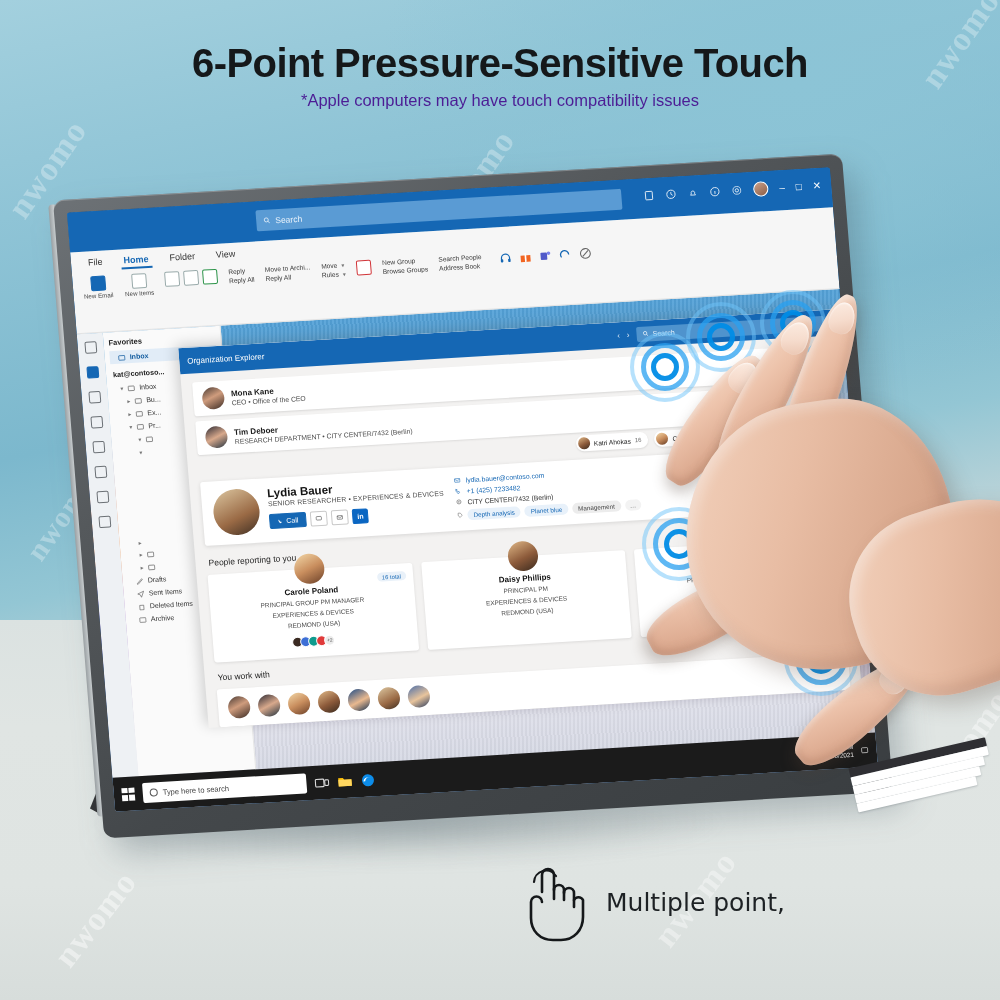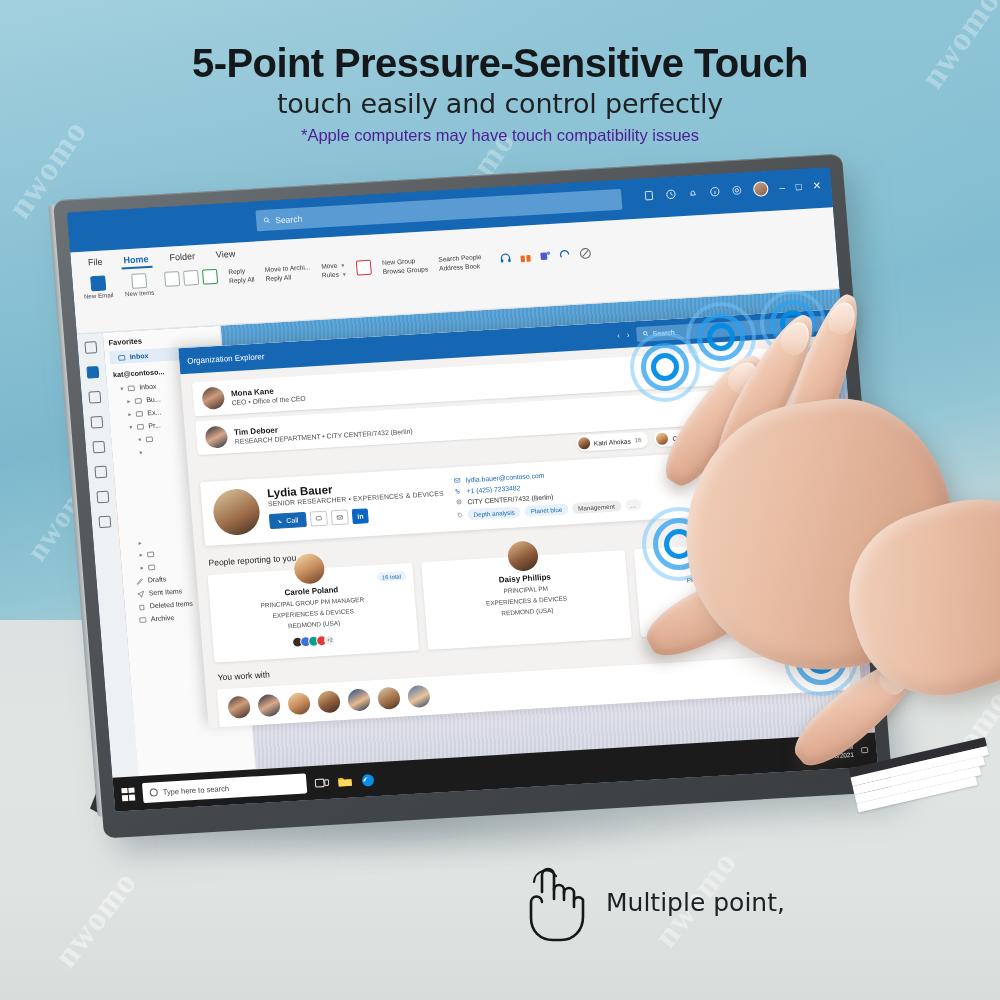--- a/index.html
+++ b/index.html
@@ -343,22 +343,21 @@
 
 <div class="wm w1">nwomo</div>
 <div class="wm w2">nwomo</div>
 <div class="wm w3">nwomo</div>
 <div class="wm w4">nwomo</div>
 <div class="wm w5">nwomo</div>
 <div class="wm w6">nwomo</div>
 <div class="wm w7">nwomo</div>
 
 <div class="headline-block">
-  <div class="h-title">5-Point Pressure-Sensitive Touch</div>
-  <div class="h-sub">touch easily and control perfectly</div>
+  <div class="h-title">6-Point Pressure-Sensitive Touch</div>
   <div class="h-note">*Apple computers may have touch compatibility issues</div>
 </div>
 
 <div class="tablet">
   <div class="tablet-shadow"></div>
   <div class="bezel-edge"></div>
   <div class="tablet-body">
     <div class="screen">
       <div class="wallpaper"></div>
 

